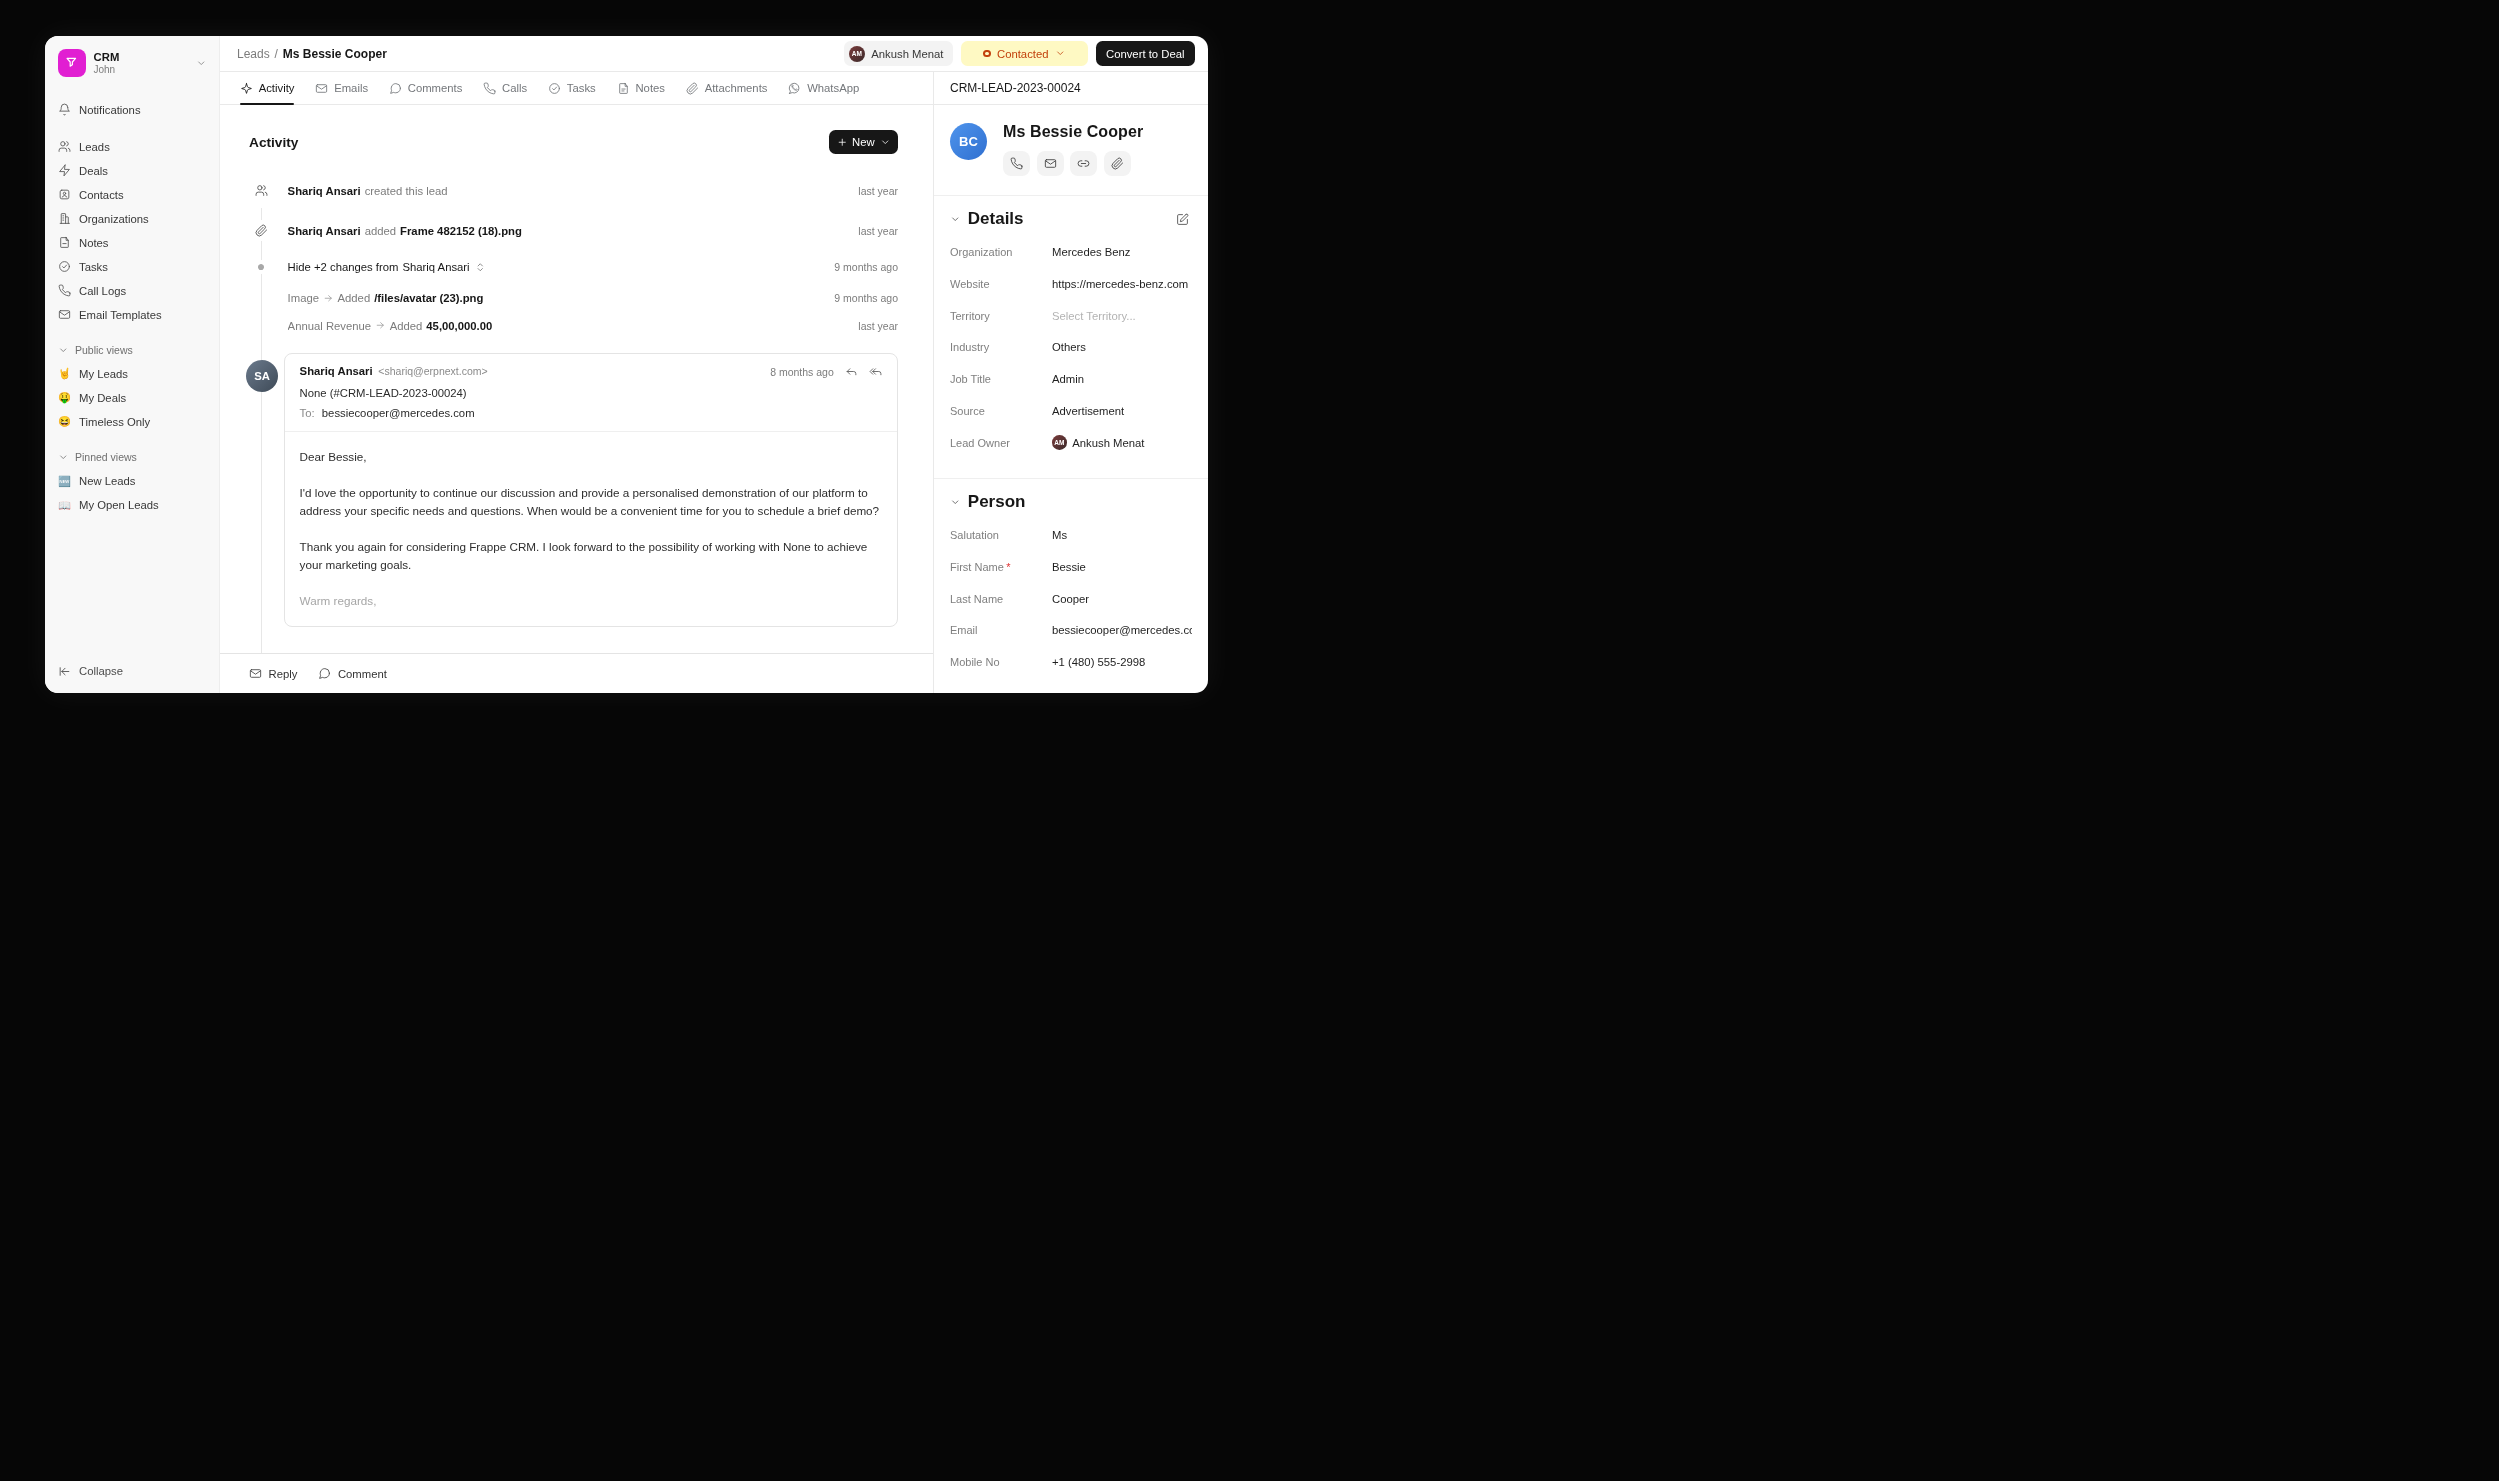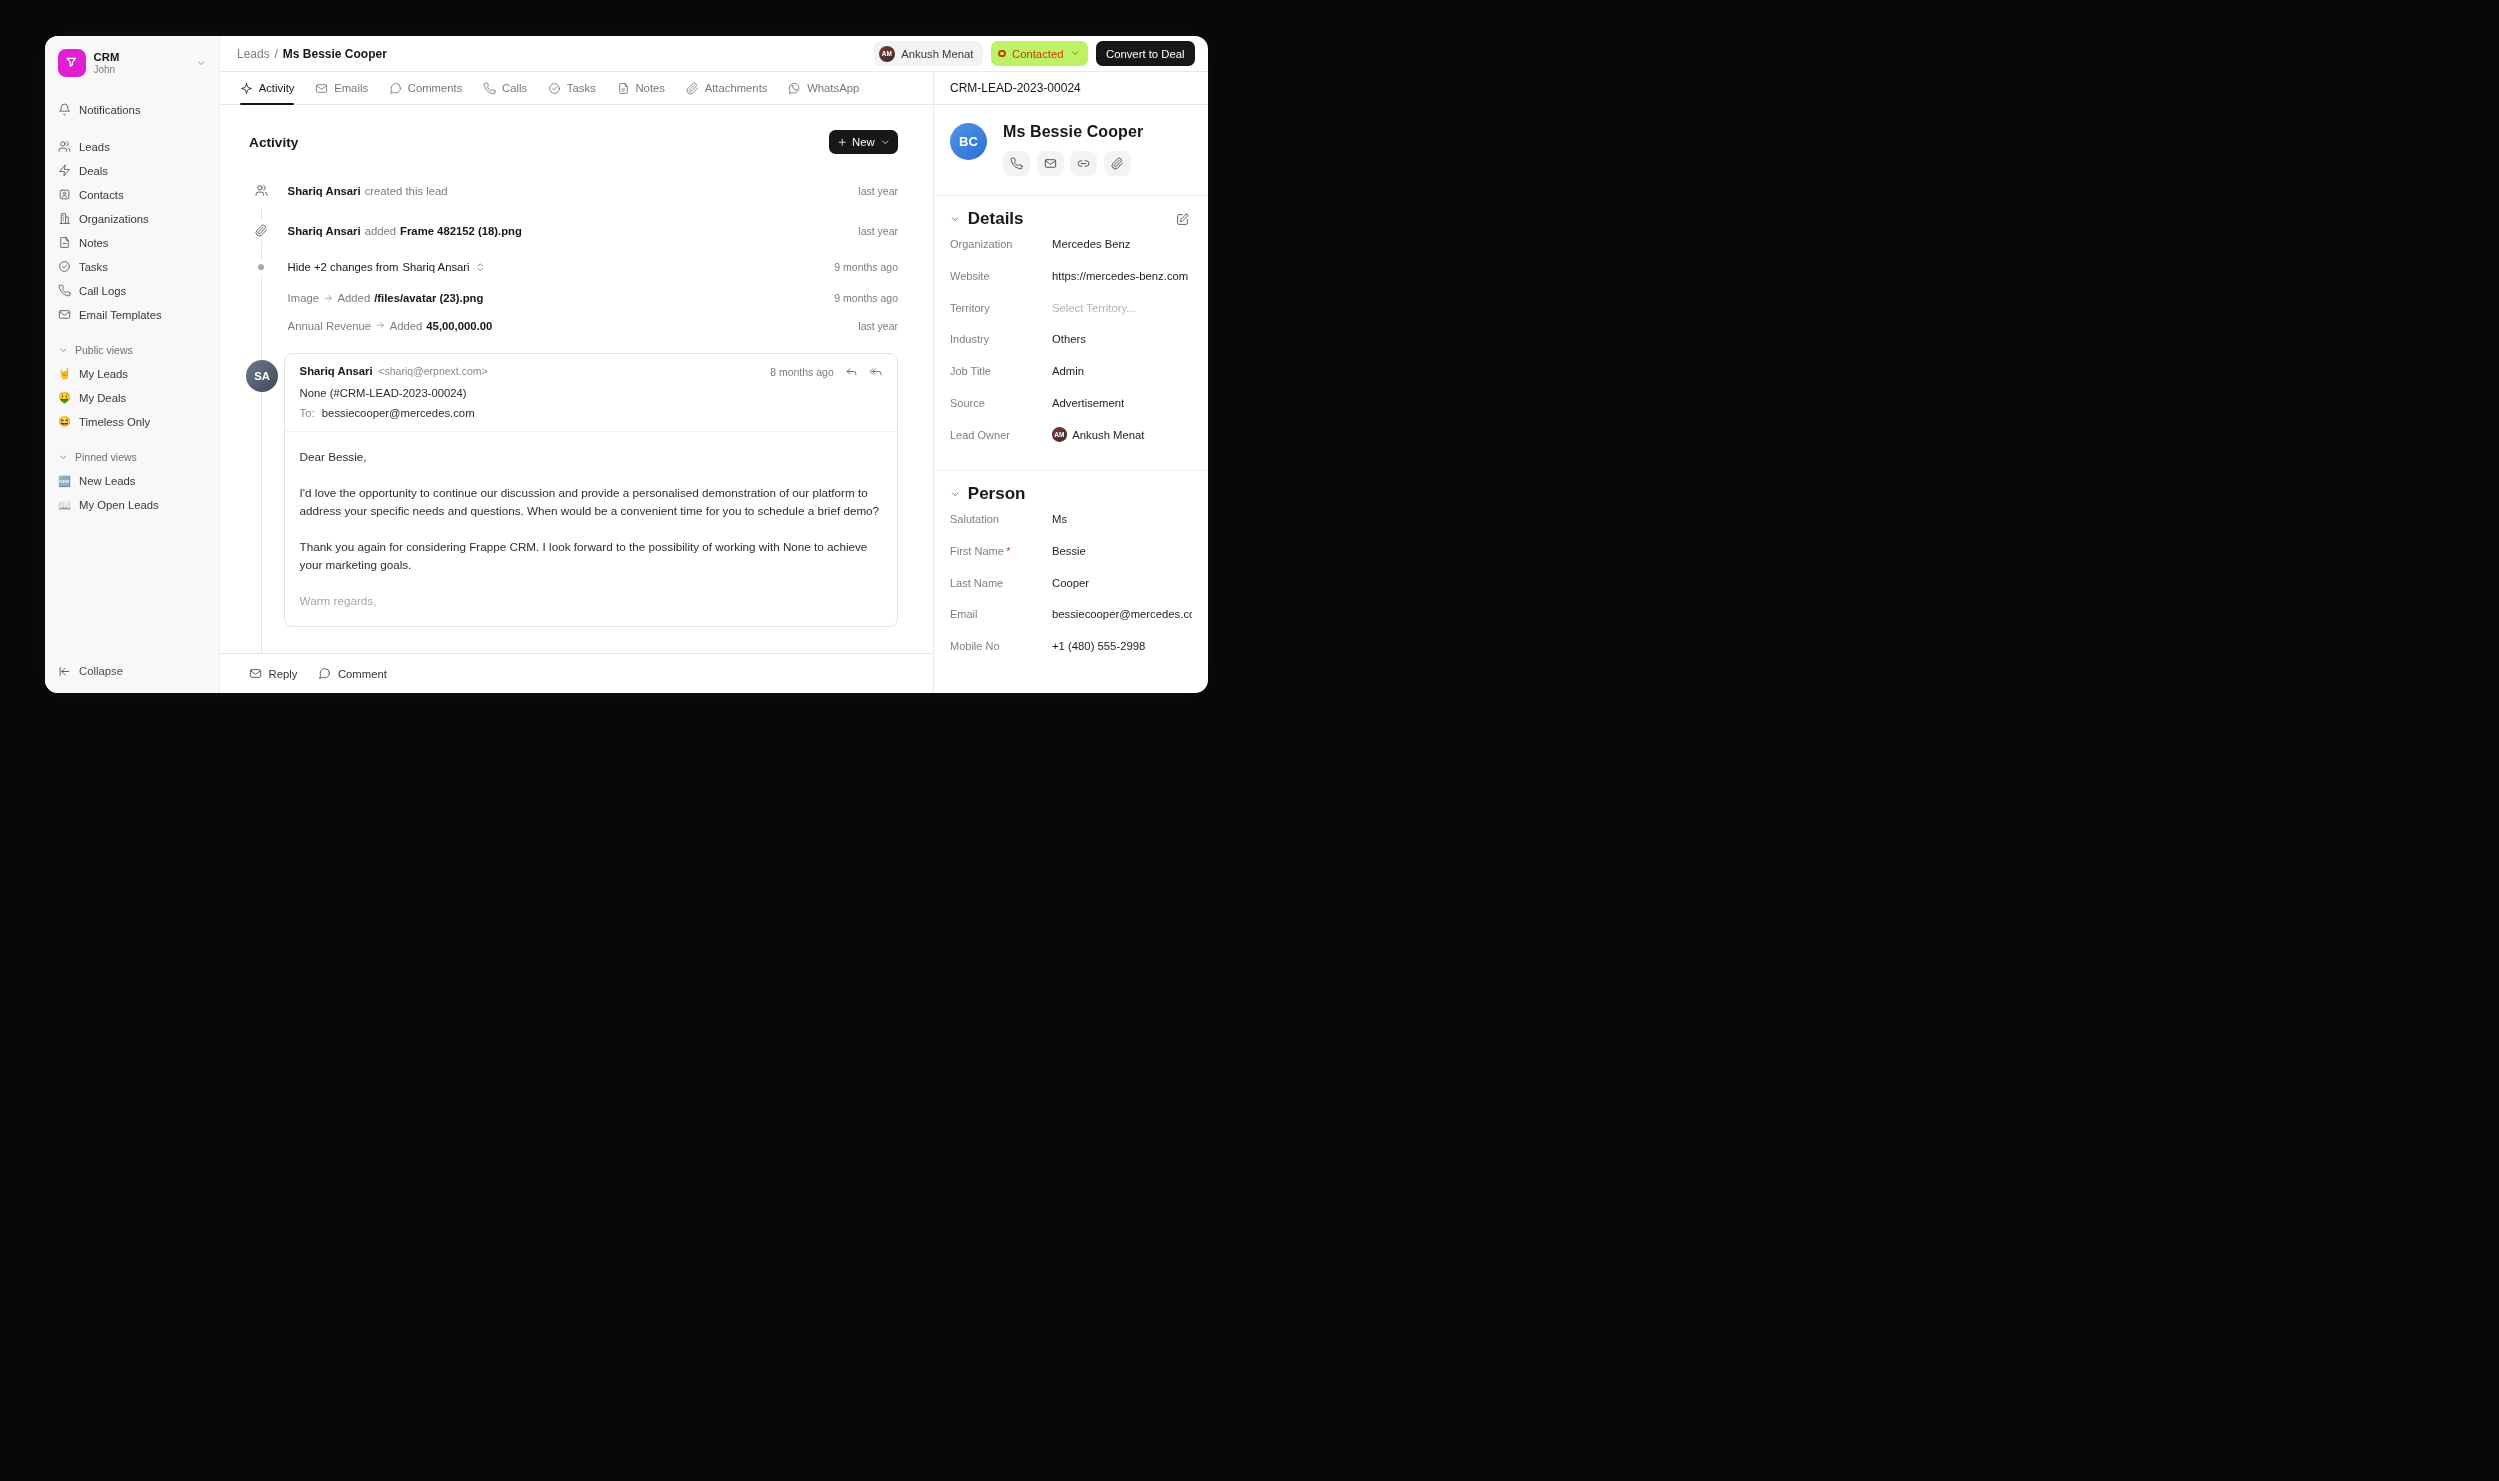--- a/index.html
+++ b/index.html
@@ -34,21 +34,21 @@
   .right-region { flex:1; display:flex; flex-direction:column; min-width:0; }
   .topbar { height:36px; flex:none; border-bottom:0.8px solid #E9E9E9; display:flex; align-items:center; padding:0 13px 0 17px; }
   .crumb { font-size:12px; color:#7C7C7C; display:flex; gap:4.9px; align-items:center; }
   .crumb .cur { color:#171717; font-weight:600; }
   .top-actions { margin-left:auto; display:flex; align-items:center; gap:8px; }
   .user-pill { display:flex; align-items:center; gap:6.5px; background:#F3F3F3; border-radius:6.5px; height:25px; padding:0 9.7px 0 4.9px; font-size:11.3px; color:#383838; cursor:pointer; }
   .avatar { border-radius:50%; color:#fff; display:flex; align-items:center; justify-content:center; font-weight:600; flex:none; }
   .av-ankush { background:linear-gradient(135deg,#7a3b3b,#3b2a2a); }
   .av-shariq { background:linear-gradient(135deg,#6b7a8c,#3e4a57); }
   .av-bessie { background:linear-gradient(135deg,#4f94ec,#2f6fd0); }
-  .status-badge { display:flex; align-items:center; gap:6.5px; background:#bef264; color:#C2410C; border-radius:6.5px; height:25px; padding:0 7px; font-size:11.3px; font-weight:500; cursor:pointer; }
+  .status-badge { display:flex; align-items:center; gap:6.5px; background:#fef9c3; color:#C2410C; border-radius:6.5px; height:25px; padding:0 22px; font-size:11.3px; font-weight:500; cursor:pointer; }
   .ring { width:7.3px; height:7.3px; border:2.4px solid #C2410C; border-radius:50%; }
   .btn-dark { display:flex; align-items:center; gap:4.9px; background:#171717; color:#fff; border:none; border-radius:6.5px; height:25px; padding:0 10.5px; font-size:11.3px; font-weight:500; font-family:inherit; cursor:pointer; }
 
   .columns { flex:1; display:flex; min-height:0; }
   .main-col { width:713px; flex:none; display:flex; flex-direction:column; min-width:0; }
   .panel-col { flex:1; border-left:0.8px solid #E9E9E9; display:flex; flex-direction:column; min-width:0; }
 
   
   .tabs { height:33px; flex:none; border-bottom:0.8px solid #E9E9E9; display:flex; gap:21px; padding-left:20px; }
   .tab { display:flex; align-items:center; gap:5.7px; font-size:11.3px; color:#74777B; cursor:pointer; position:relative; }
@@ -100,21 +100,21 @@
   .lead-header .avatar { width:37px; height:37px; font-size:13px; }
   .lh-right { margin-left:16px; }
   .lead-name { font-size:16px; font-weight:600; color:#171717; letter-spacing:0.1px; }
   .quick-row { display:flex; gap:6.5px; margin-top:9.7px; }
   .qbtn { width:27px; height:25px; border-radius:8px; background:#F3F3F3; border:none; display:flex; align-items:center; justify-content:center; color:#3D3D3D; cursor:pointer; }
   .section { padding:11.3px 16px 4.9px; }
   .section + .section { border-top:0.8px solid #EFEFEF; }
   .sec-title-row { display:flex; align-items:center; gap:7.3px; height:24px; color:#171717; }
   .sec-title { font-size:17px; font-weight:600; }
   .sec-edit { margin-left:auto; background:none; border:none; color:#4B4B4B; cursor:pointer; padding:3.2px; }
-  .fields { margin-top:4px; padding-bottom:8px; }
+  .fields { margin-top:12px; padding-bottom:8px; }
   .frow { display:flex; align-items:center; min-height:18px; margin-bottom:13.7px; font-size:11.3px; cursor:pointer; }
   .flabel { width:102px; flex:none; color:#7F7F7F; font-size:11px; }
   .flabel .req { color:#E03131; margin-left:2.4px; }
   .fvalue { flex:1; color:#1F1F1F; white-space:nowrap; overflow:hidden; display:flex; align-items:center; gap:5.7px; }
   .fvalue.placeholder { color:#B3B3B3; }
   .fvalue .avatar { width:14.6px; height:14.6px; font-size:6.5px; }
   .chev { color:#4B4B4B; }
 </style>
 </head>
 <body>

